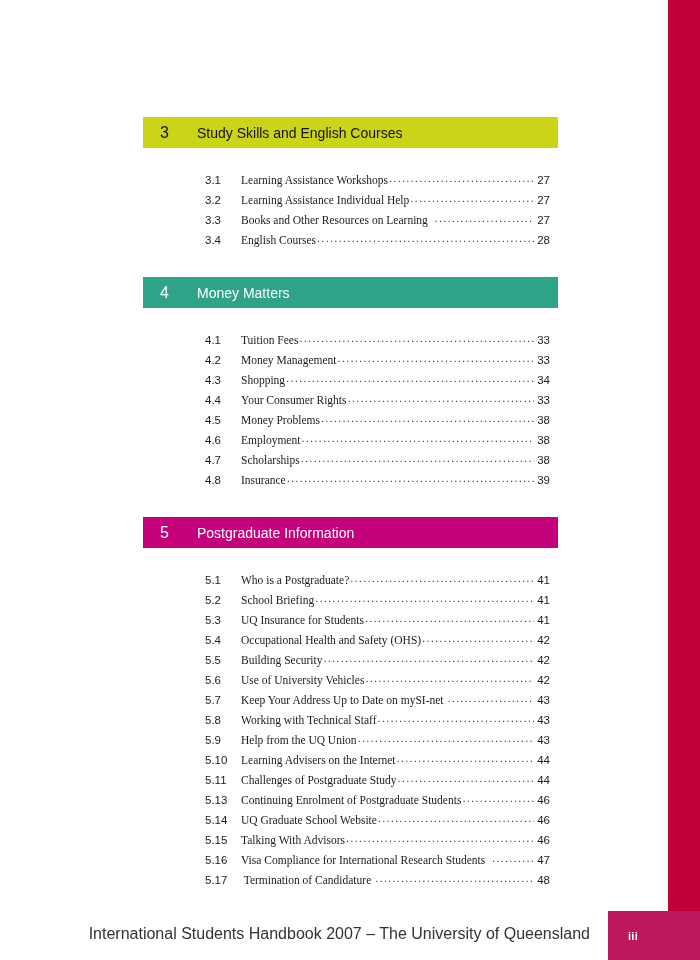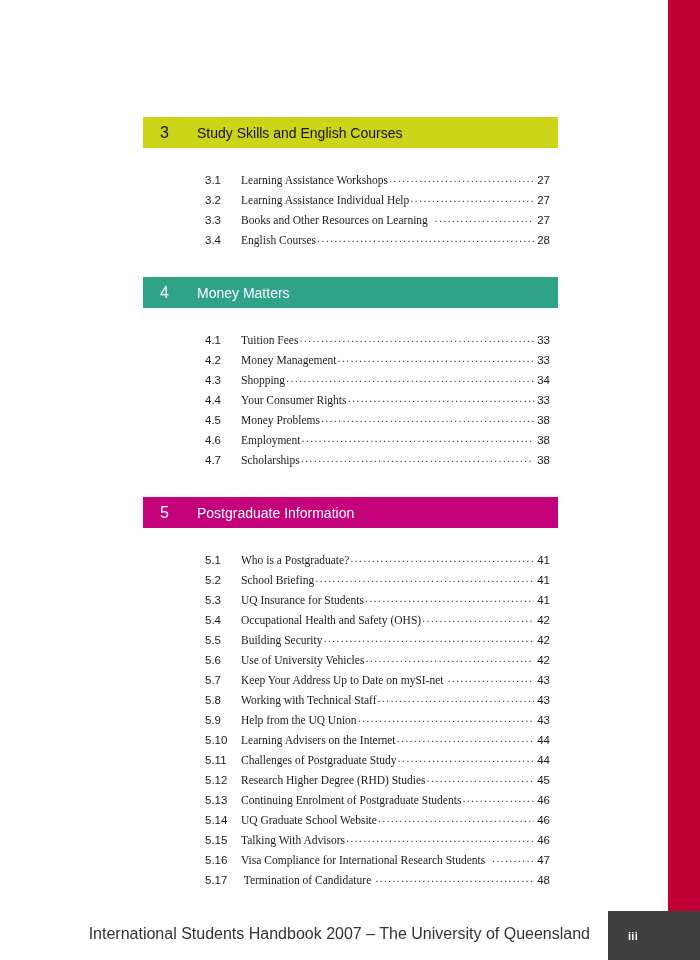--- a/index.html
+++ b/index.html
@@ -24,21 +24,21 @@
     height: 960px;
     background: #c10037;
   }
   
   .folio-block {
     position: absolute;
     right: 0;
     bottom: 0;
     width: 92px;
     height: 49px;
-    background: #404040;
+    background: #be185d;
     display: flex;
     align-items: center;
     justify-content: flex-start;
     box-sizing: border-box;
     padding-left: 20px;
   }
   .folio-text {
     color: #ffffff;
     font-size: 11px;
     font-weight: bold;
@@ -221,20 +221,26 @@
           <span class="entry-title">Employment</span>
           <span class="leader"></span>
           <span class="entry-page">38</span>
         </li>
         <li class="entry">
           <span class="entry-num">4.7</span>
           <span class="entry-title">Scholarships</span>
           <span class="leader"></span>
           <span class="entry-page">38</span>
         </li>
+        <li class="entry">
+          <span class="entry-num">4.8</span>
+          <span class="entry-title">Insurance</span>
+          <span class="leader"></span>
+          <span class="entry-page">39</span>
+        </li>
       </ul>
       <div class="gap-before-bar"></div>
       <div class="sec-bar theme-magenta">
         <span class="sec-num">5</span>
         <span class="sec-title">Postgraduate Information</span>
       </div>
       <div class="gap-after-bar"></div>
       <ul class="entries">
         <li class="entry">
           <span class="entry-num">5.1</span>
@@ -296,26 +302,20 @@
           <span class="leader"></span>
           <span class="entry-page">44</span>
         </li>
         <li class="entry">
           <span class="entry-num">5.11</span>
           <span class="entry-title">Challenges of Postgraduate Study</span>
           <span class="leader"></span>
           <span class="entry-page">44</span>
         </li>
         <li class="entry">
-          <span class="entry-num">5.12</span>
-          <span class="entry-title">Research Higher Degree (RHD) Studies</span>
-          <span class="leader"></span>
-          <span class="entry-page">45</span>
-        </li>
-        <li class="entry">
           <span class="entry-num">5.13</span>
           <span class="entry-title">Continuing Enrolment of Postgraduate Students</span>
           <span class="leader"></span>
           <span class="entry-page">46</span>
         </li>
         <li class="entry">
           <span class="entry-num">5.14</span>
           <span class="entry-title">UQ Graduate School Website</span>
           <span class="leader"></span>
           <span class="entry-page">46</span>

